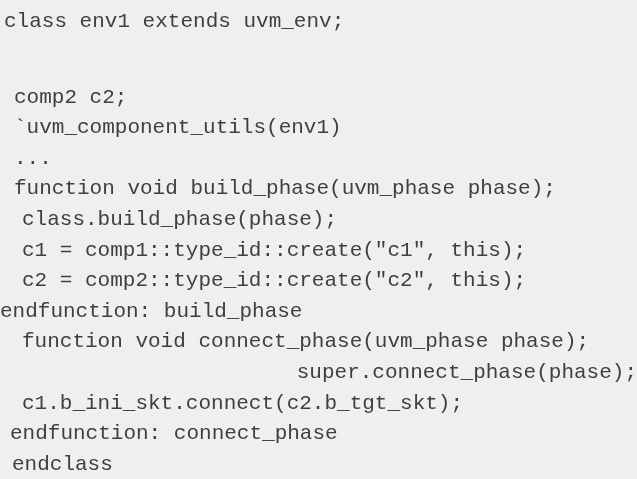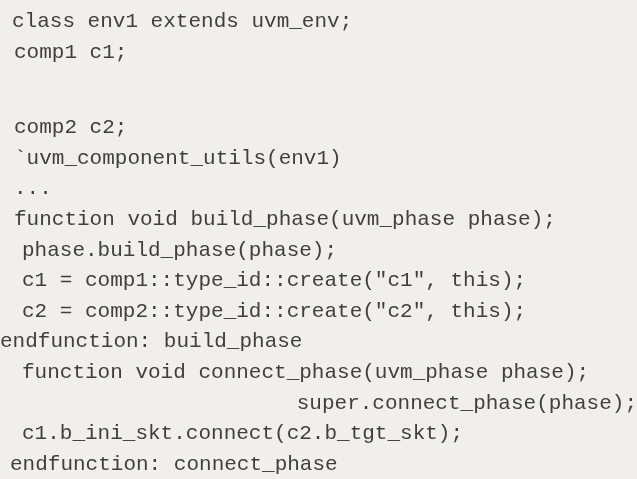--- a/index.html
+++ b/index.html
@@ -24,27 +24,26 @@
   .code-line {
     white-space: pre;
     height: 30.6px;
   }
 </style>
 </head>
 <body style="background: rgb(240, 239, 237);">
 
 <div class="code-block" style="color: rgb(63, 63, 63);">
   <div>
-      <div class="code-line" style="padding-left: 12px;">class env1 extends uvm_env;</div>
-      <div class="code-line" style="padding-left: 14px;">comp1 c1;</div>
+      <div class="code-line" style="padding-left: 4px;">class env1 extends uvm_env;</div>
       <div class="code-line" style="padding-left: 14px; margin-top: 45px;">comp2 c2;</div>
       <div class="code-line" style="padding-left: 14px;">`uvm_component_utils(env1)</div>
       <div class="code-line" style="padding-left: 14px;">...</div>
       <div class="code-line" style="padding-left: 14px;">function void build_phase(uvm_phase phase);</div>
-      <div class="code-line" style="padding-left: 22px;">phase.build_phase(phase);</div>
+      <div class="code-line" style="padding-left: 22px;">class.build_phase(phase);</div>
       <div class="code-line" style="padding-left: 22px;">c1 = comp1::type_id::create("c1", this);</div>
       <div class="code-line" style="padding-left: 22px;">c2 = comp2::type_id::create("c2", this);</div>
       <div class="code-line" style="">endfunction: build_phase</div>
       <div class="code-line" style="padding-left: 14px; margin-left: 8px;">function void connect_phase(uvm_phase phase);</div>
       <div class="code-line" style="padding-left: 22px; text-align: right;">super.connect_phase(phase);</div>
       <div class="code-line" style="padding-left: 22px;">c1.b_ini_skt.connect(c2.b_tgt_skt);</div>
       <div class="code-line" style="padding-left: 10px;">endfunction: connect_phase</div>
       <div class="code-line" style="padding-left: 12px;">endclass</div>
     </div>
 </div>

